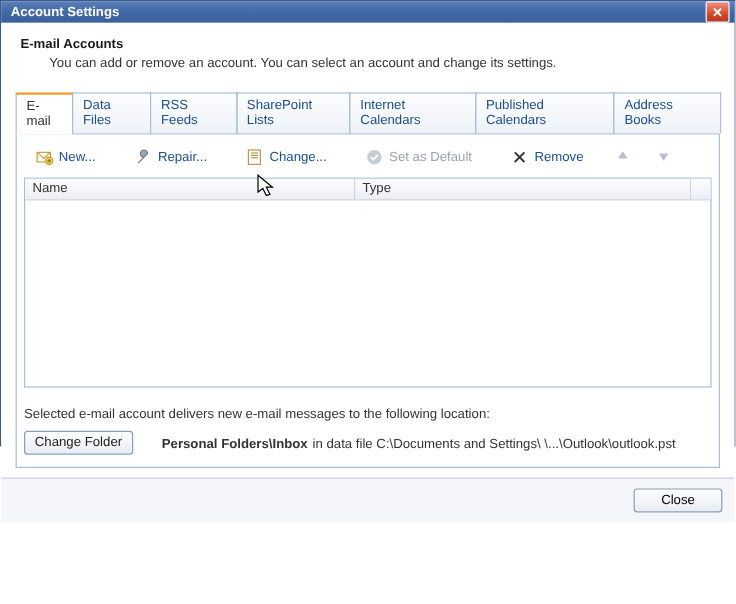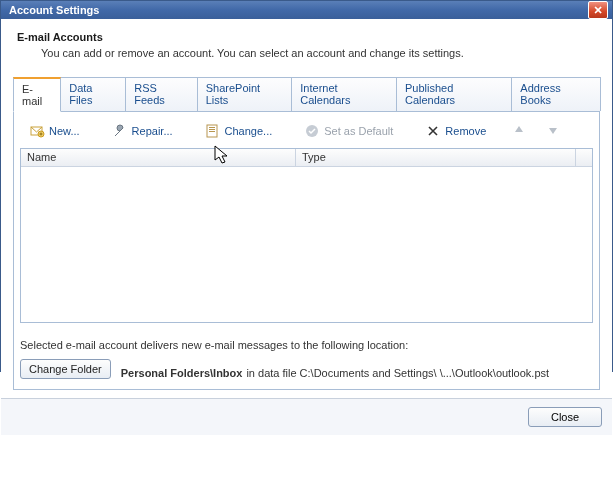--- a/index.html
+++ b/index.html
@@ -155,22 +155,22 @@
 .cell-name { width: 275px; }
 .cell-type { flex: 1; }
 .delivery {
   margin-top: 16px;
   color: #333;
   font-size: 11px;
 }
 .delivery-line1 { margin-bottom: 8px; }
 .delivery-row {
   display: flex;
-  align-items: flex-end;
-  gap: 10px;
+  align-items: center;
+  gap: 24px;
 }
 .change-folder-btn {
   border: 1px solid #8a9db8;
   background: linear-gradient(to bottom,#fdfdfd,#e8edf4);
   padding: 3px 8px;
   font-size: 11px;
   border-radius: 3px;
   cursor: pointer;
   color: #222;
 }

